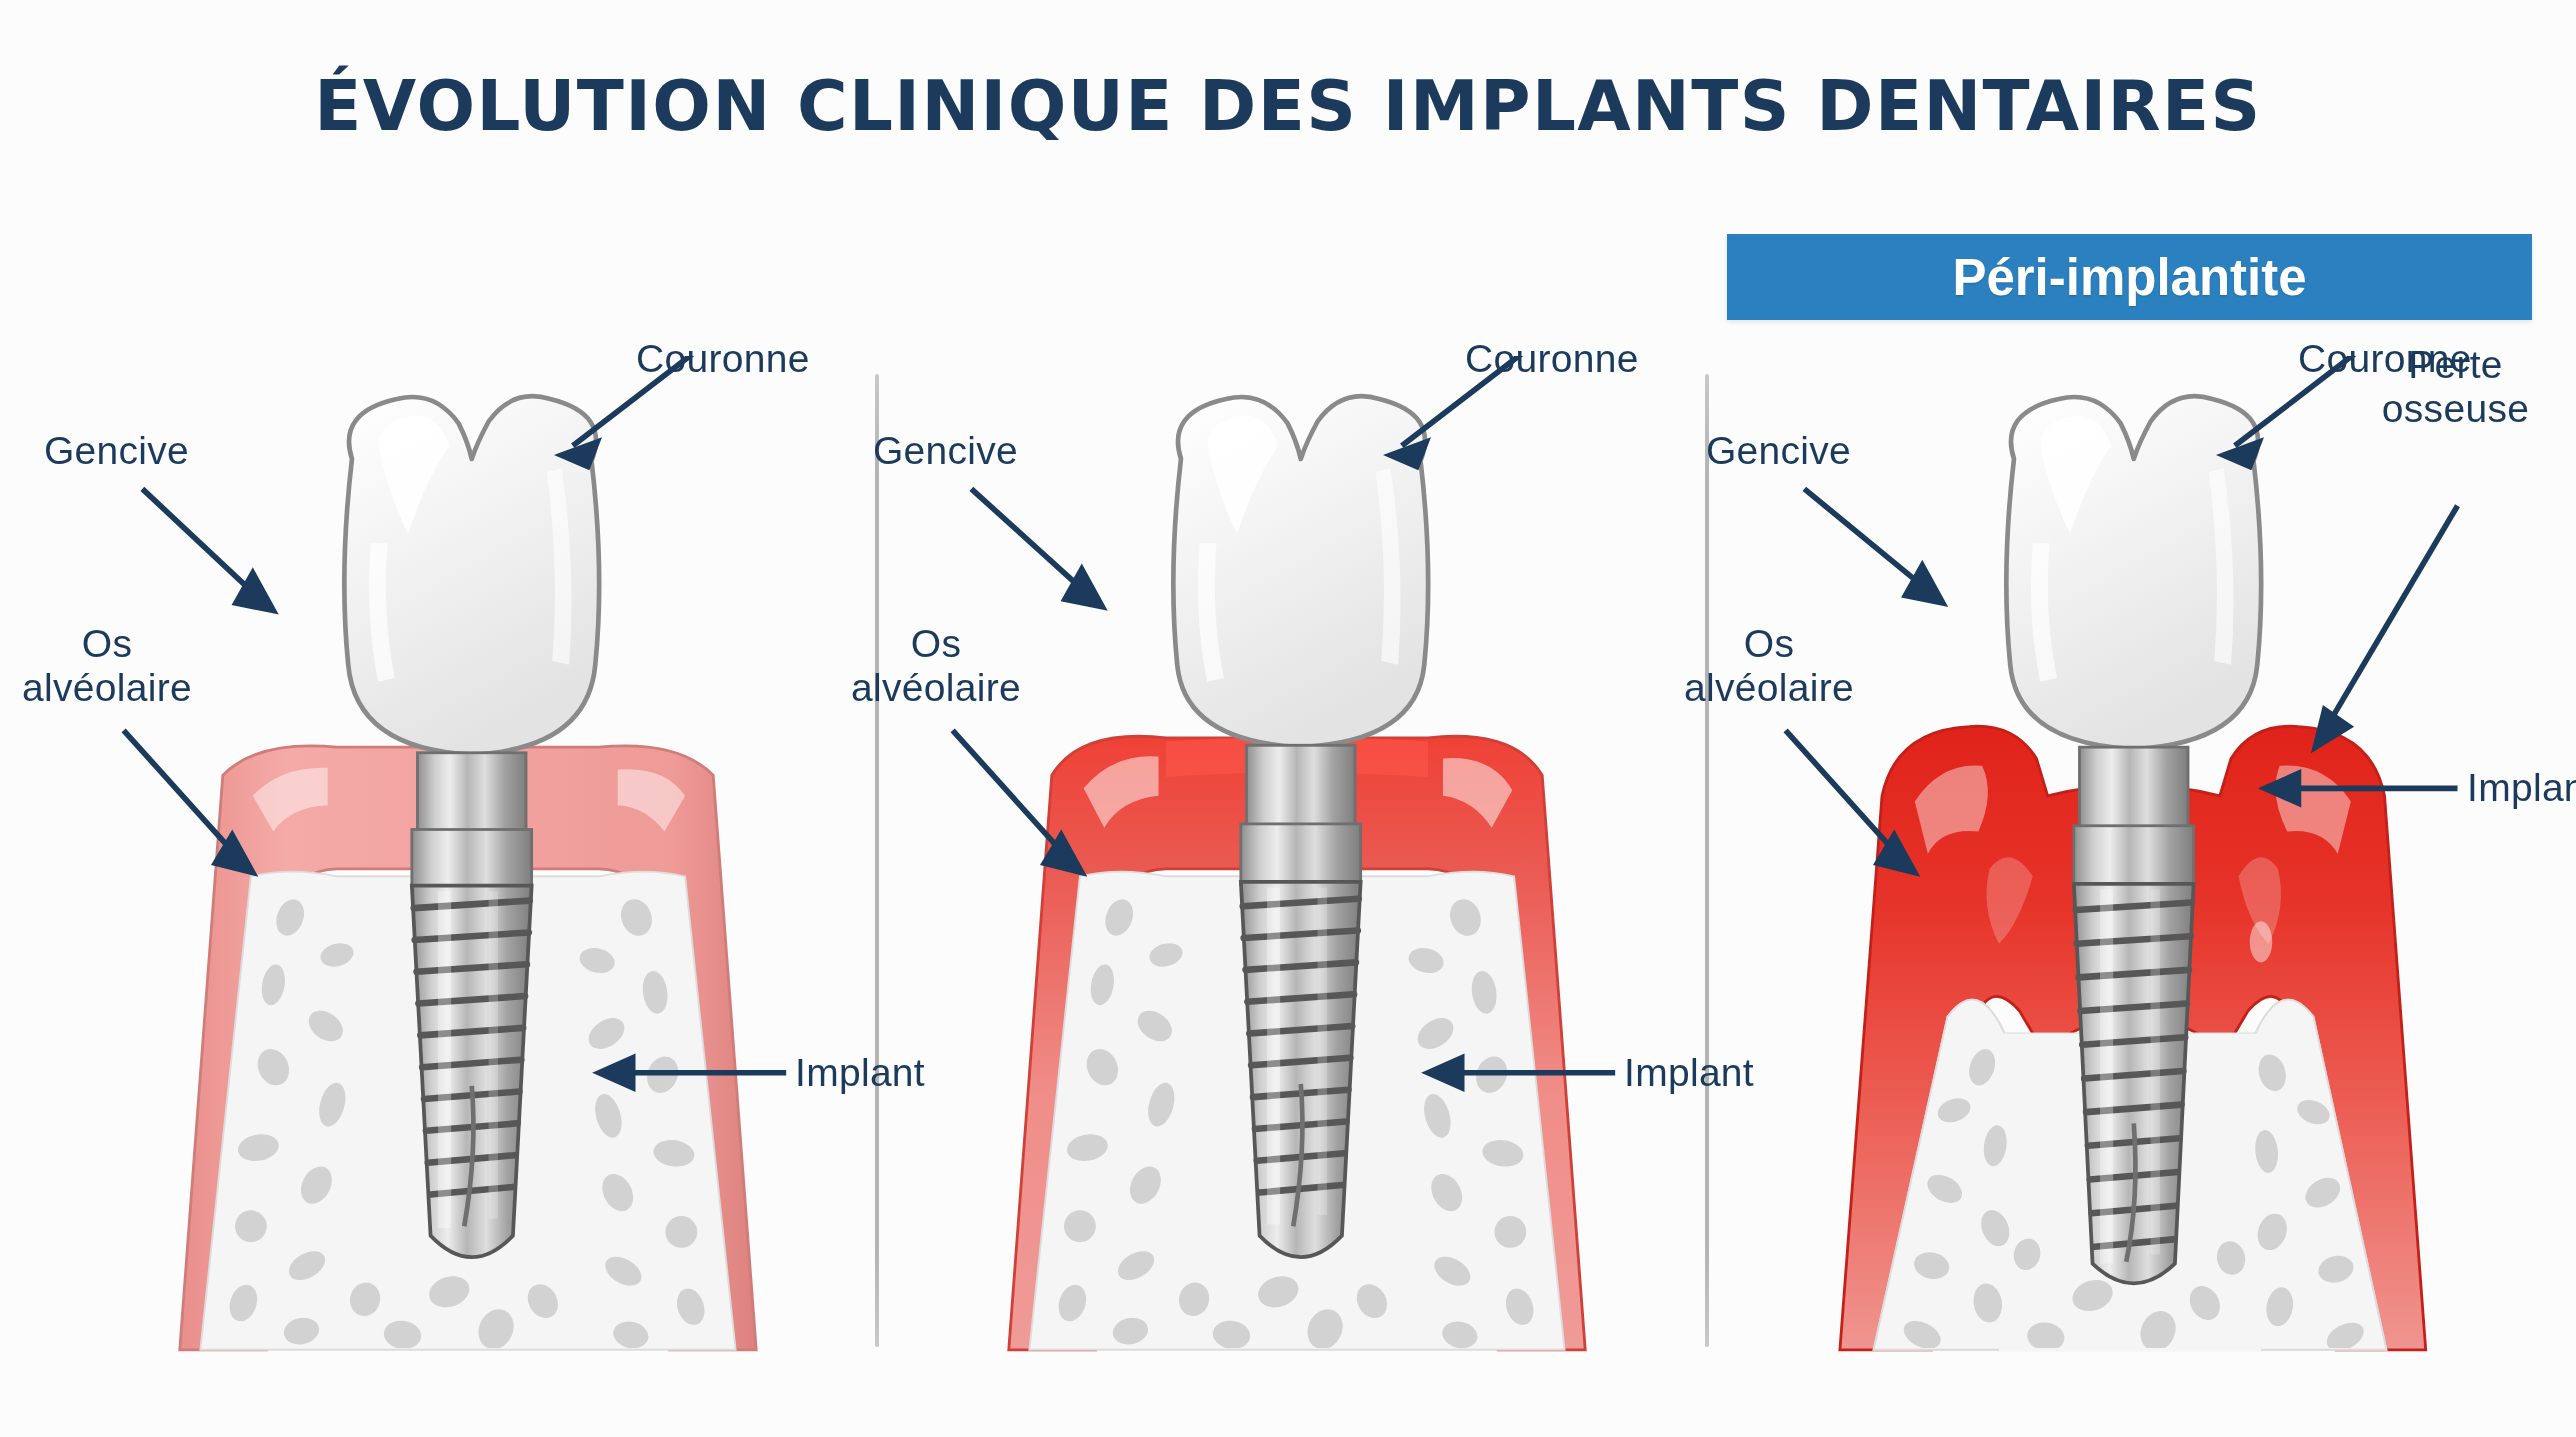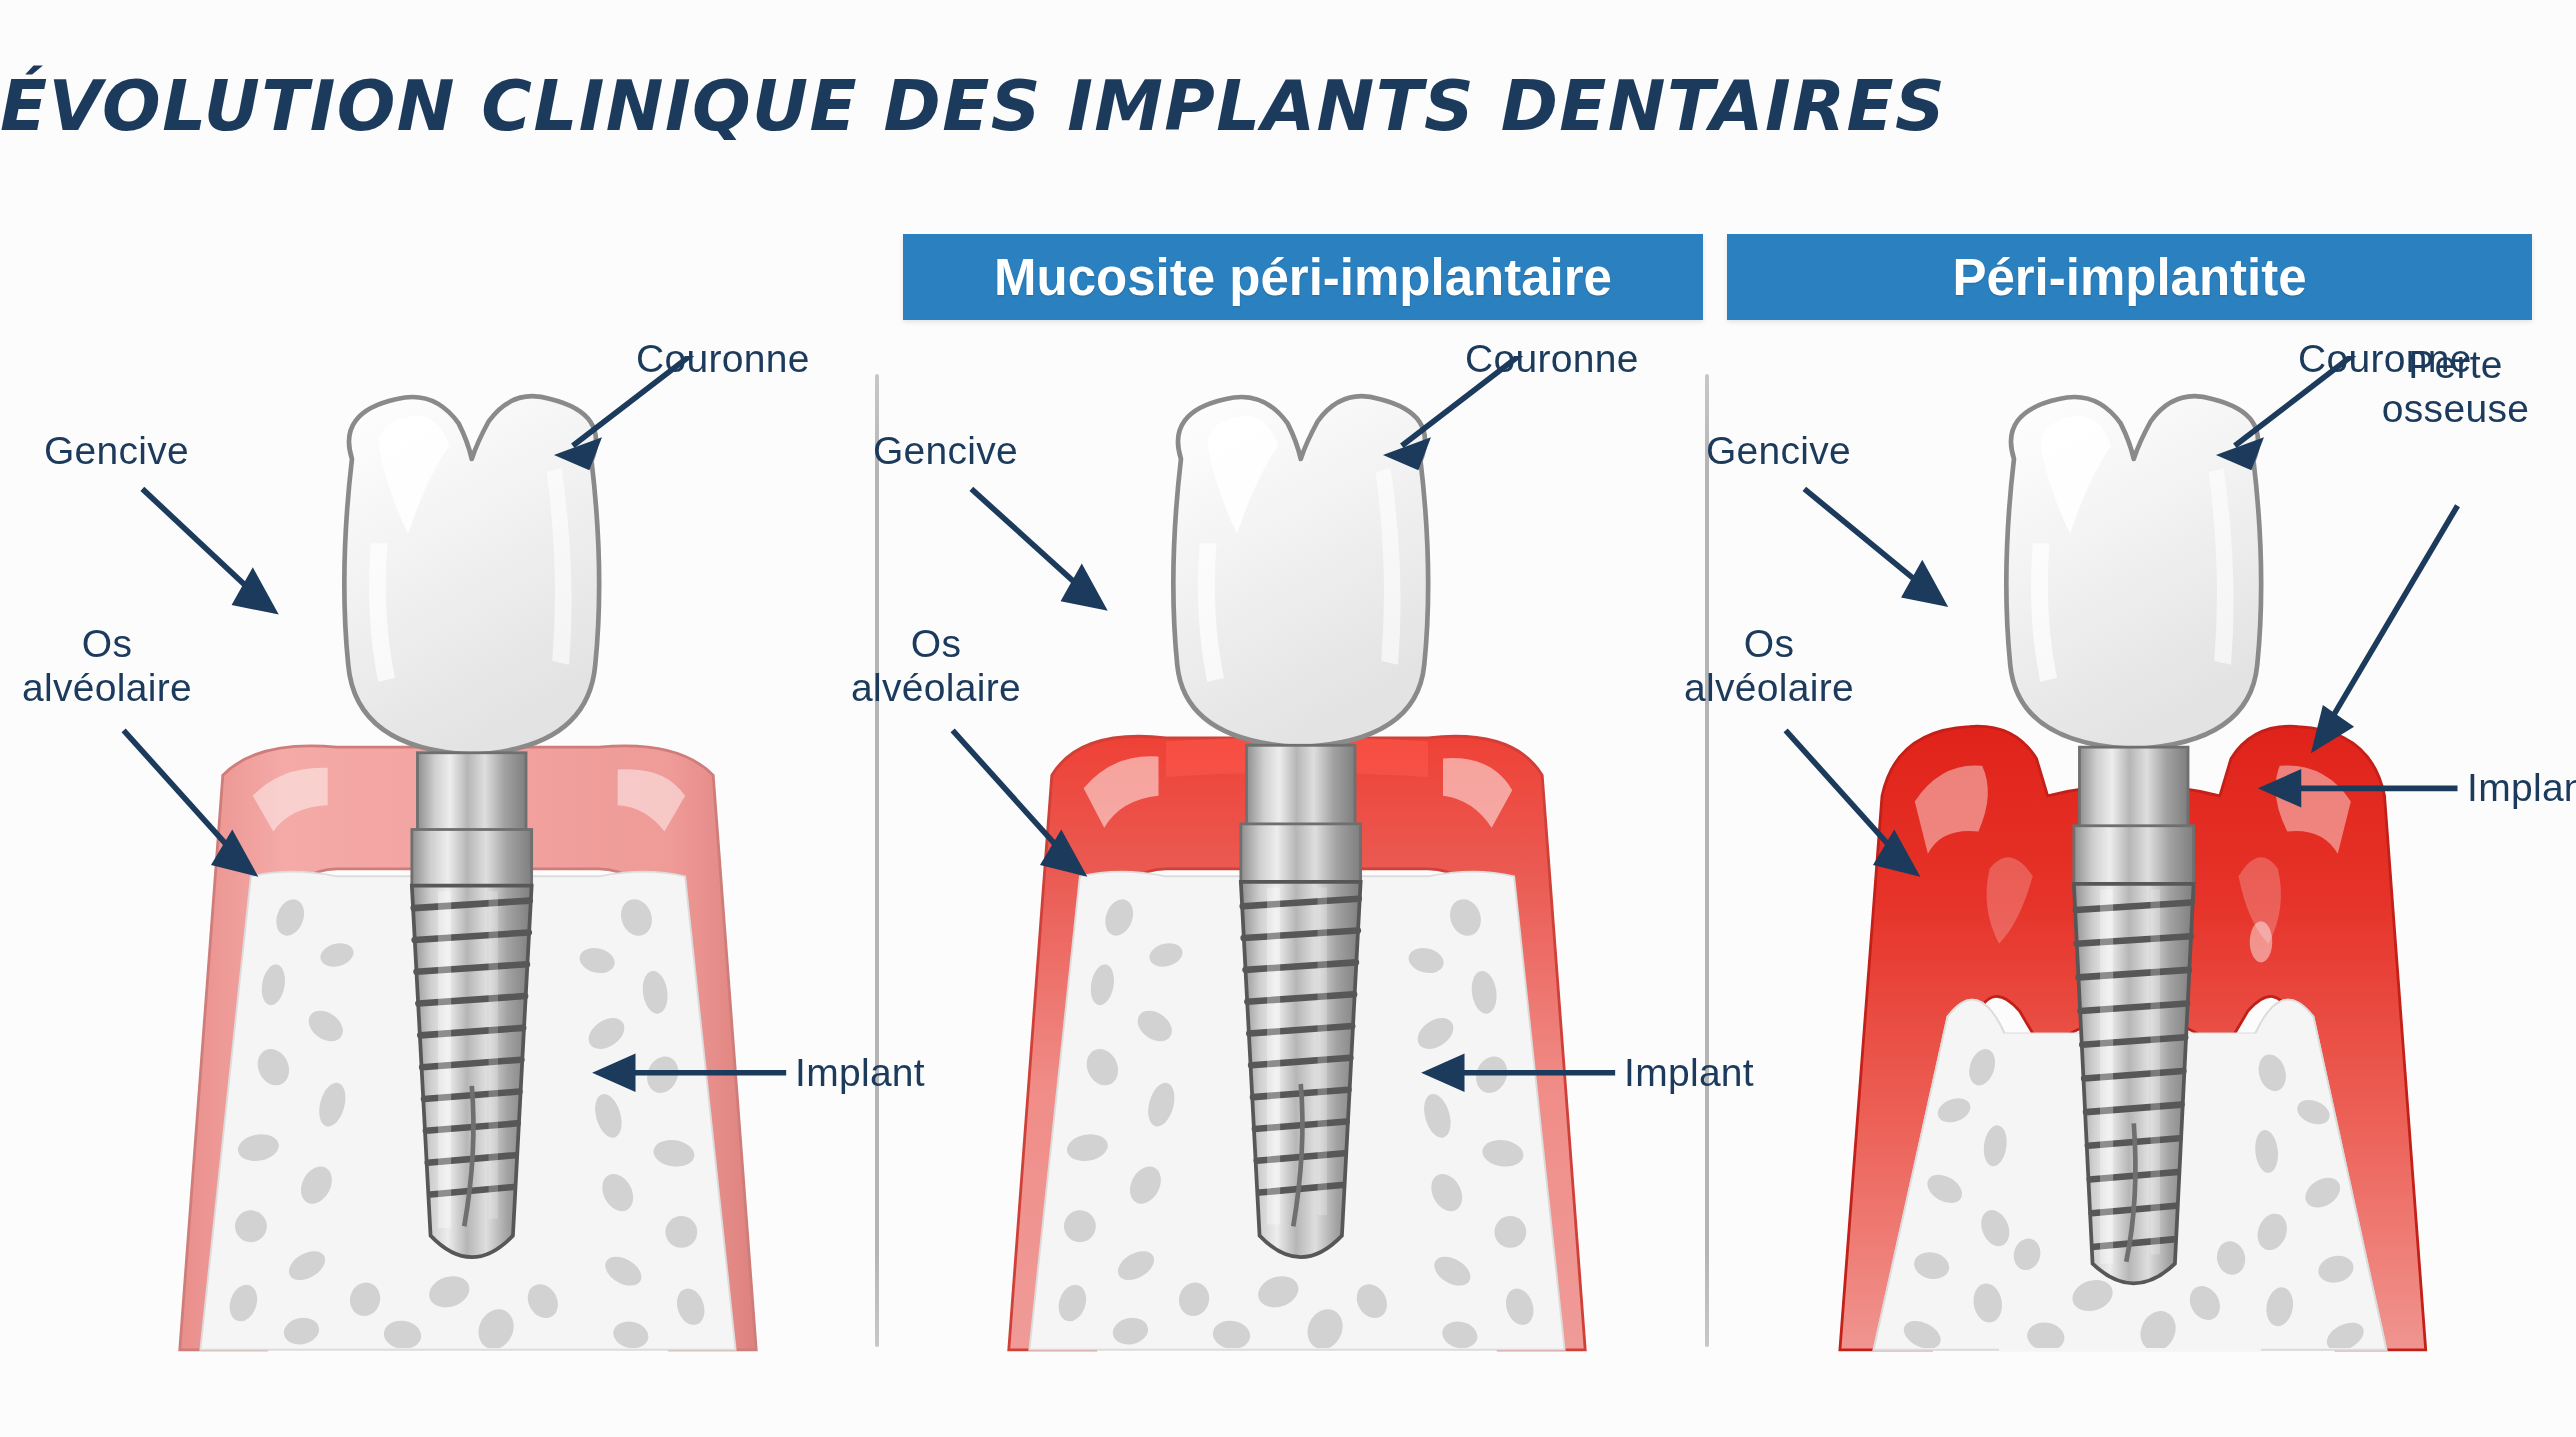--- a/index.html
+++ b/index.html
@@ -15,27 +15,27 @@
     overflow: hidden;
     font-family: "Liberation Sans", sans-serif;
   }
 
   
   #main-title {
     position: absolute;
     left: 0;
     top: 66px;
     width: 2576px;
+    text-align: center;
     font-family: "DejaVu Sans", sans-serif;
     font-size: 69px;
     font-weight: bold;
     letter-spacing: 1.4px;
     color: #1b3a5c;
     white-space: nowrap;
-    font-style: italic;
   }
 
   
   .panel-header {
     position: absolute;
     top: 234px;
     height: 86px;
     background: #2b81bf;
     display: flex;
     align-items: center;
@@ -98,23 +98,20 @@
   .anno.right  { text-align: right; }
   .anno.left   { text-align: center; }
 </style>
 </head>
 <body>
 
 <div id="page">
 
   <div id="main-title">ÉVOLUTION CLINIQUE DES IMPLANTS DENTAIRES</div>
 
-  <div class="panel-header" id="header-1">
-    <span>Mucosite péri-implantaire</span>
-  </div>
   <div class="panel-header" id="header-2">
     <span>Péri-implantite</span>
   </div>
 
   <div class="divider" id="divider-0"></div>
   <div class="divider" id="divider-1"></div>
 
   <div class="panel" id="panel-0">
     <svg class="figure-svg" viewBox="0 0 880 1090">
       <defs>

